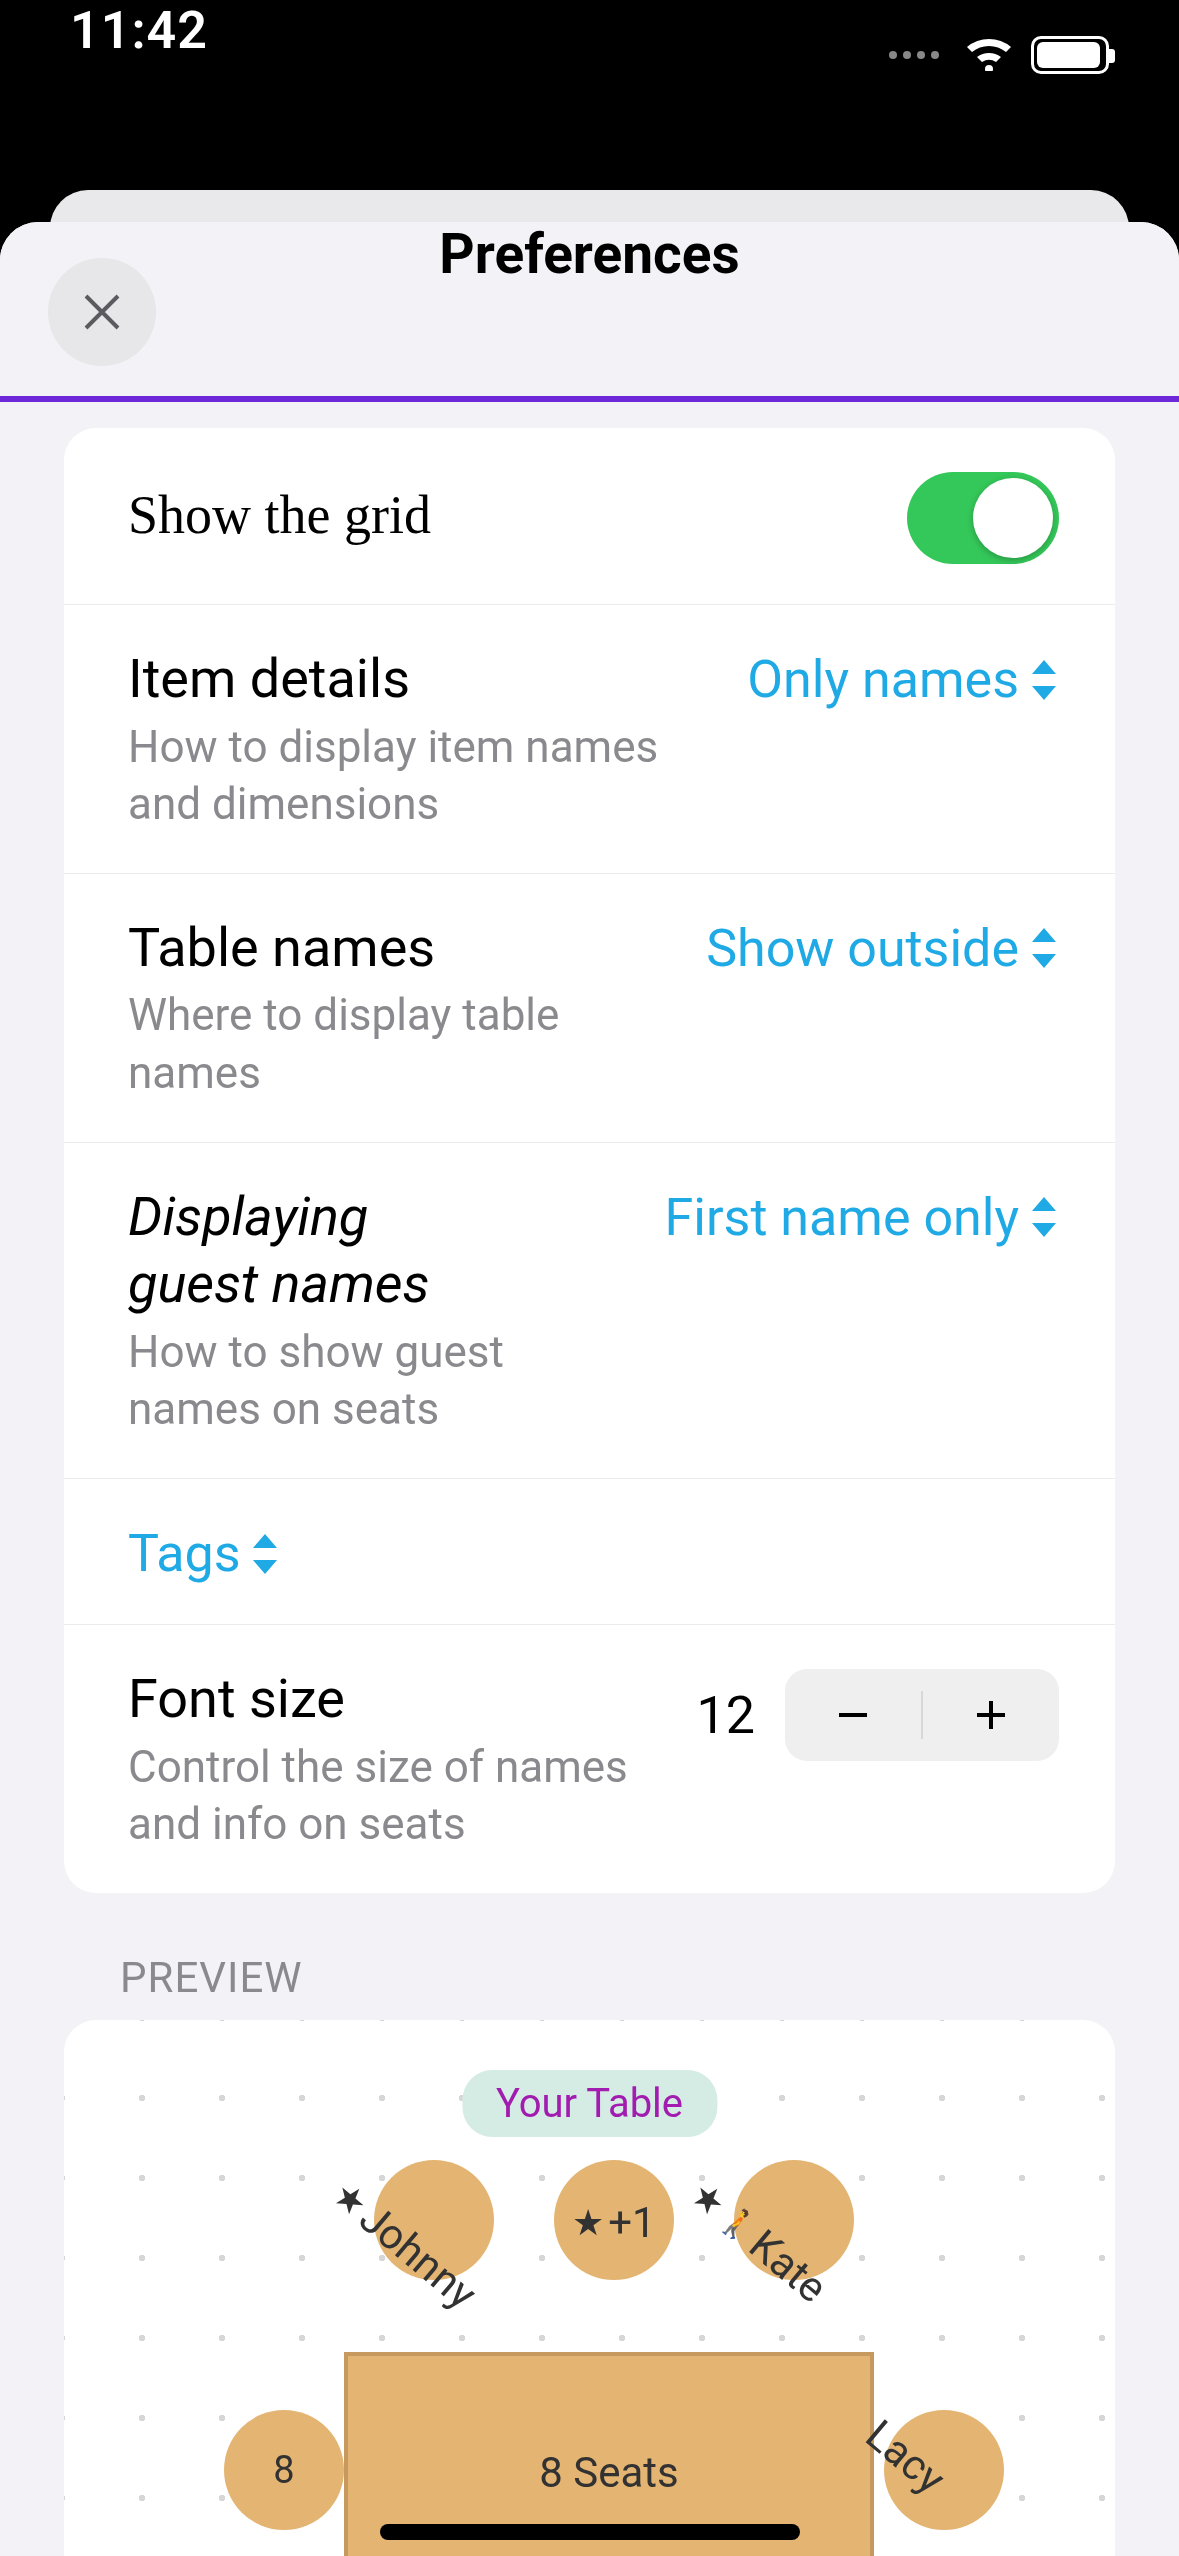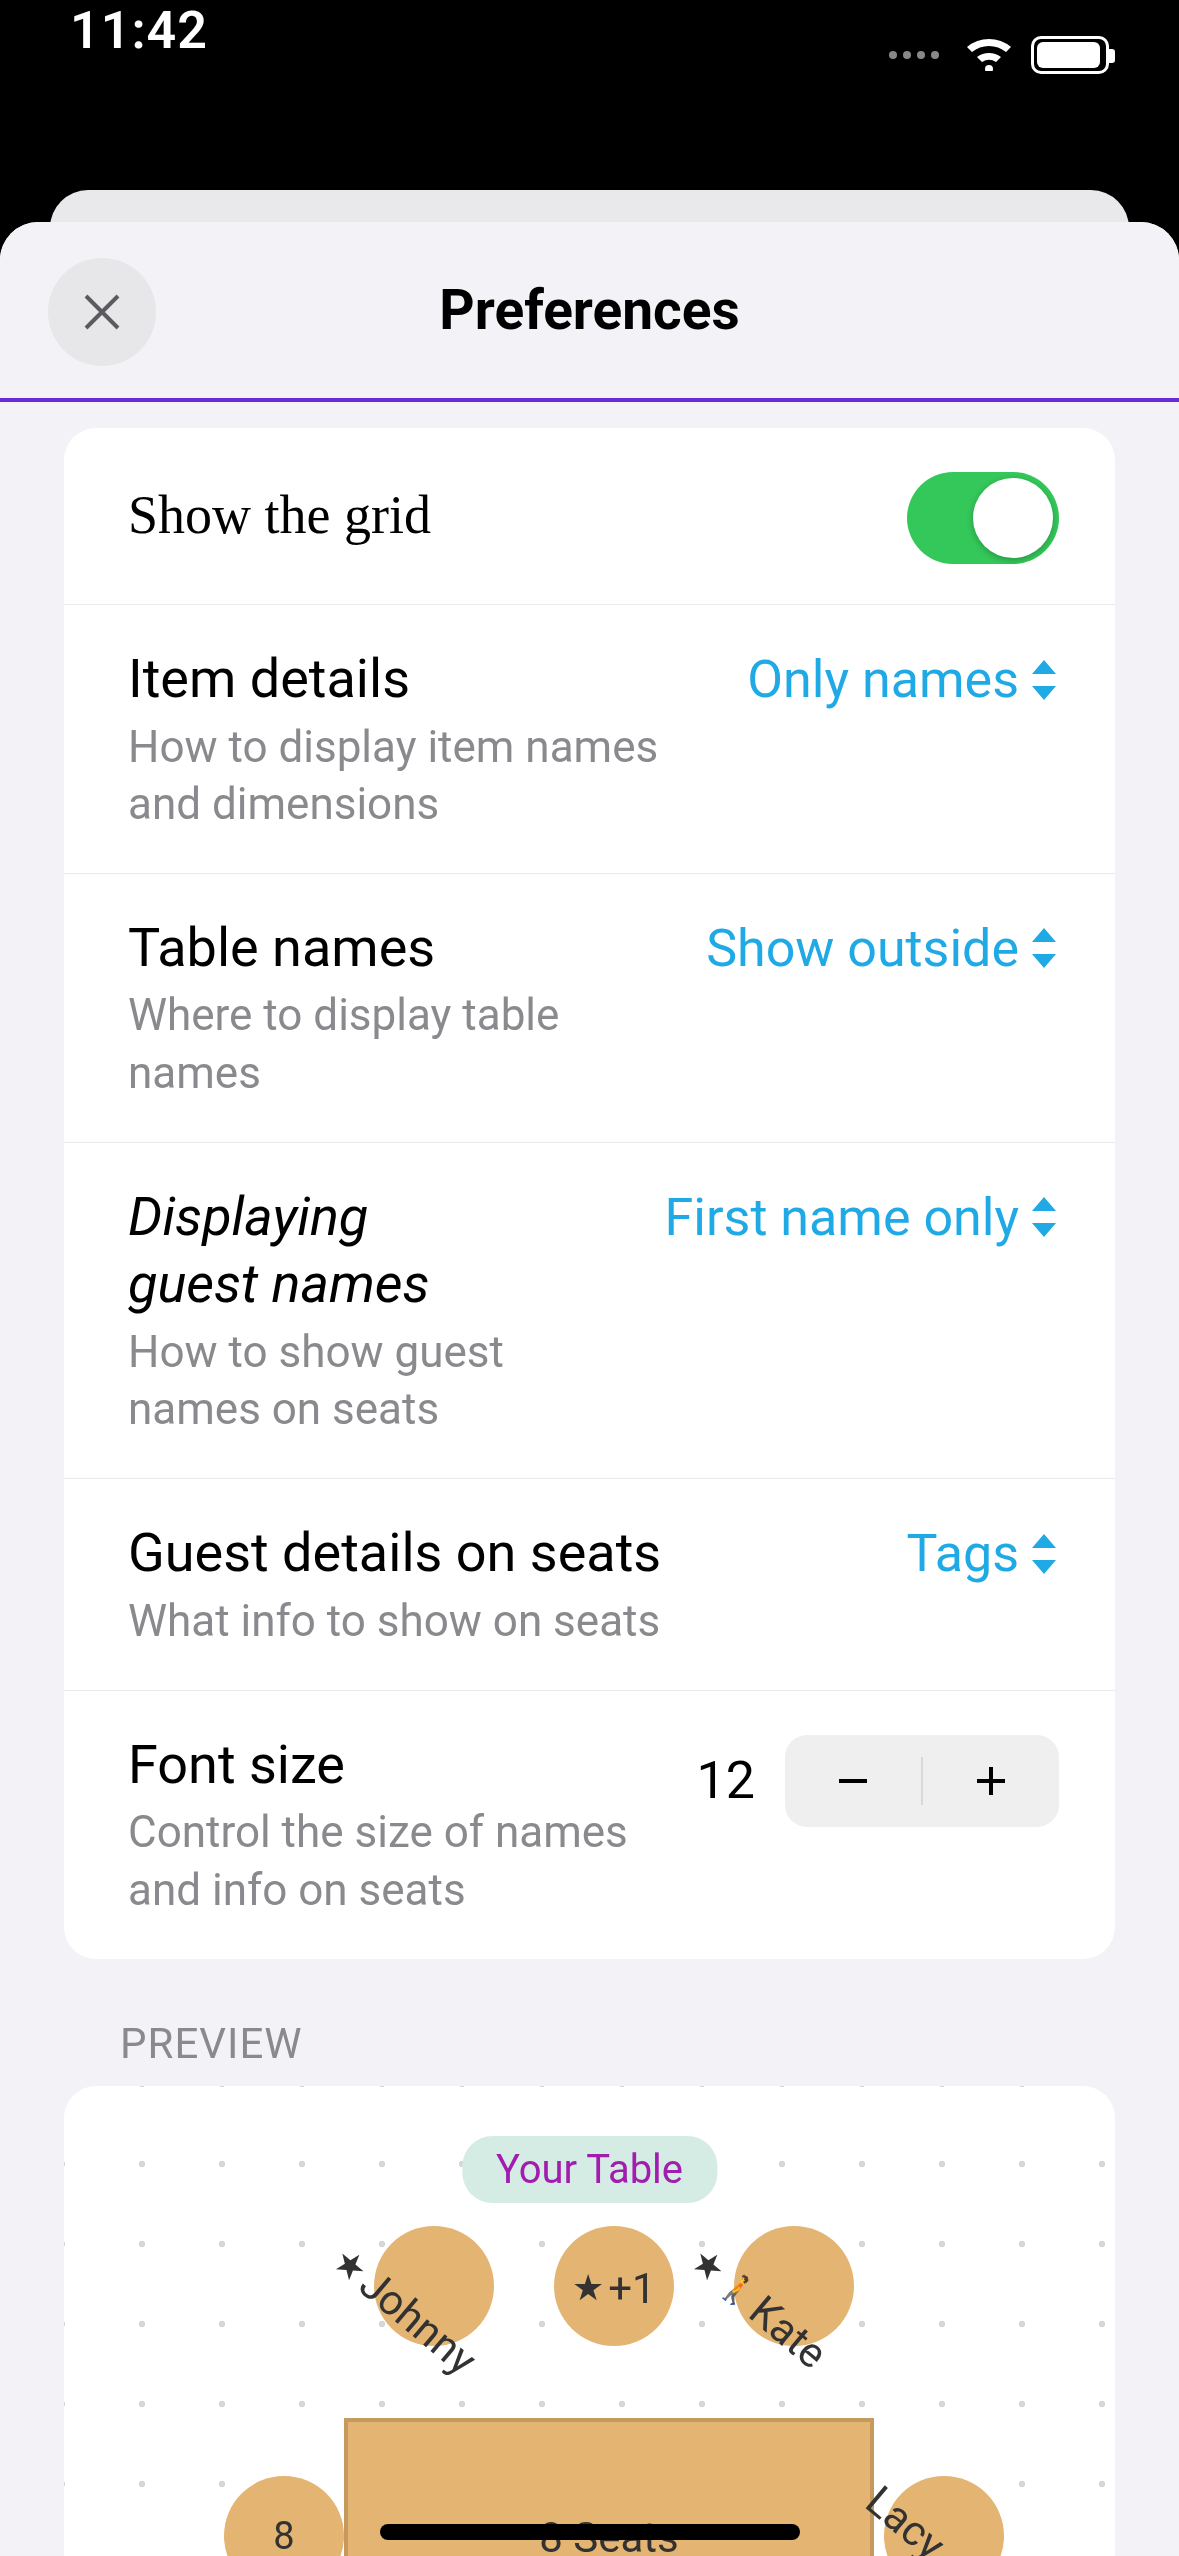--- a/index.html
+++ b/index.html
@@ -32,22 +32,22 @@
     position: absolute;
     top: 222px; left: 0; right: 0; bottom: 0;
     background: #f2f2f7;
     border-radius: 38px 38px 0 0;
     overflow: hidden;
   }
 
   .sheet-header {
     height: 180px;
     display: flex;
-    align-items: center;
-    border-bottom: 4px solid #6d28d9;
+    align-items: flex-start;
+    border-bottom: 6px solid #6d28d9;
     position: relative;
     background: #f3f3f7;
   }
   .close-btn {
     position: absolute;
     left: 48px; top: 36px;
     width: 108px; height: 108px;
     border-radius: 54px;
     background: #e7e7ea;
     display: flex; align-items: center; justify-content: center;
@@ -283,24 +283,20 @@
           <div class="picker-value">
             <span>First name only</span>
             <svg viewBox="0 0 30 44">
                 <path d="M15 2 L27 16 L3 16 Z M15 42 L3 28 L27 28 Z"></path>
               </svg>
           </div>
         </div>
       </div>
 
       <div class="row">
-        <div class="row-left">
-          <div class="row-title">Guest details on seats</div>
-          <div class="row-sub">What info to show on seats</div>
-        </div>
         <div class="row-right">
           <div class="picker-value">
             <span>Tags</span>
             <svg viewBox="0 0 30 44">
                 <path d="M15 2 L27 16 L3 16 Z M15 42 L3 28 L27 28 Z"></path>
               </svg>
           </div>
         </div>
       </div>
 

